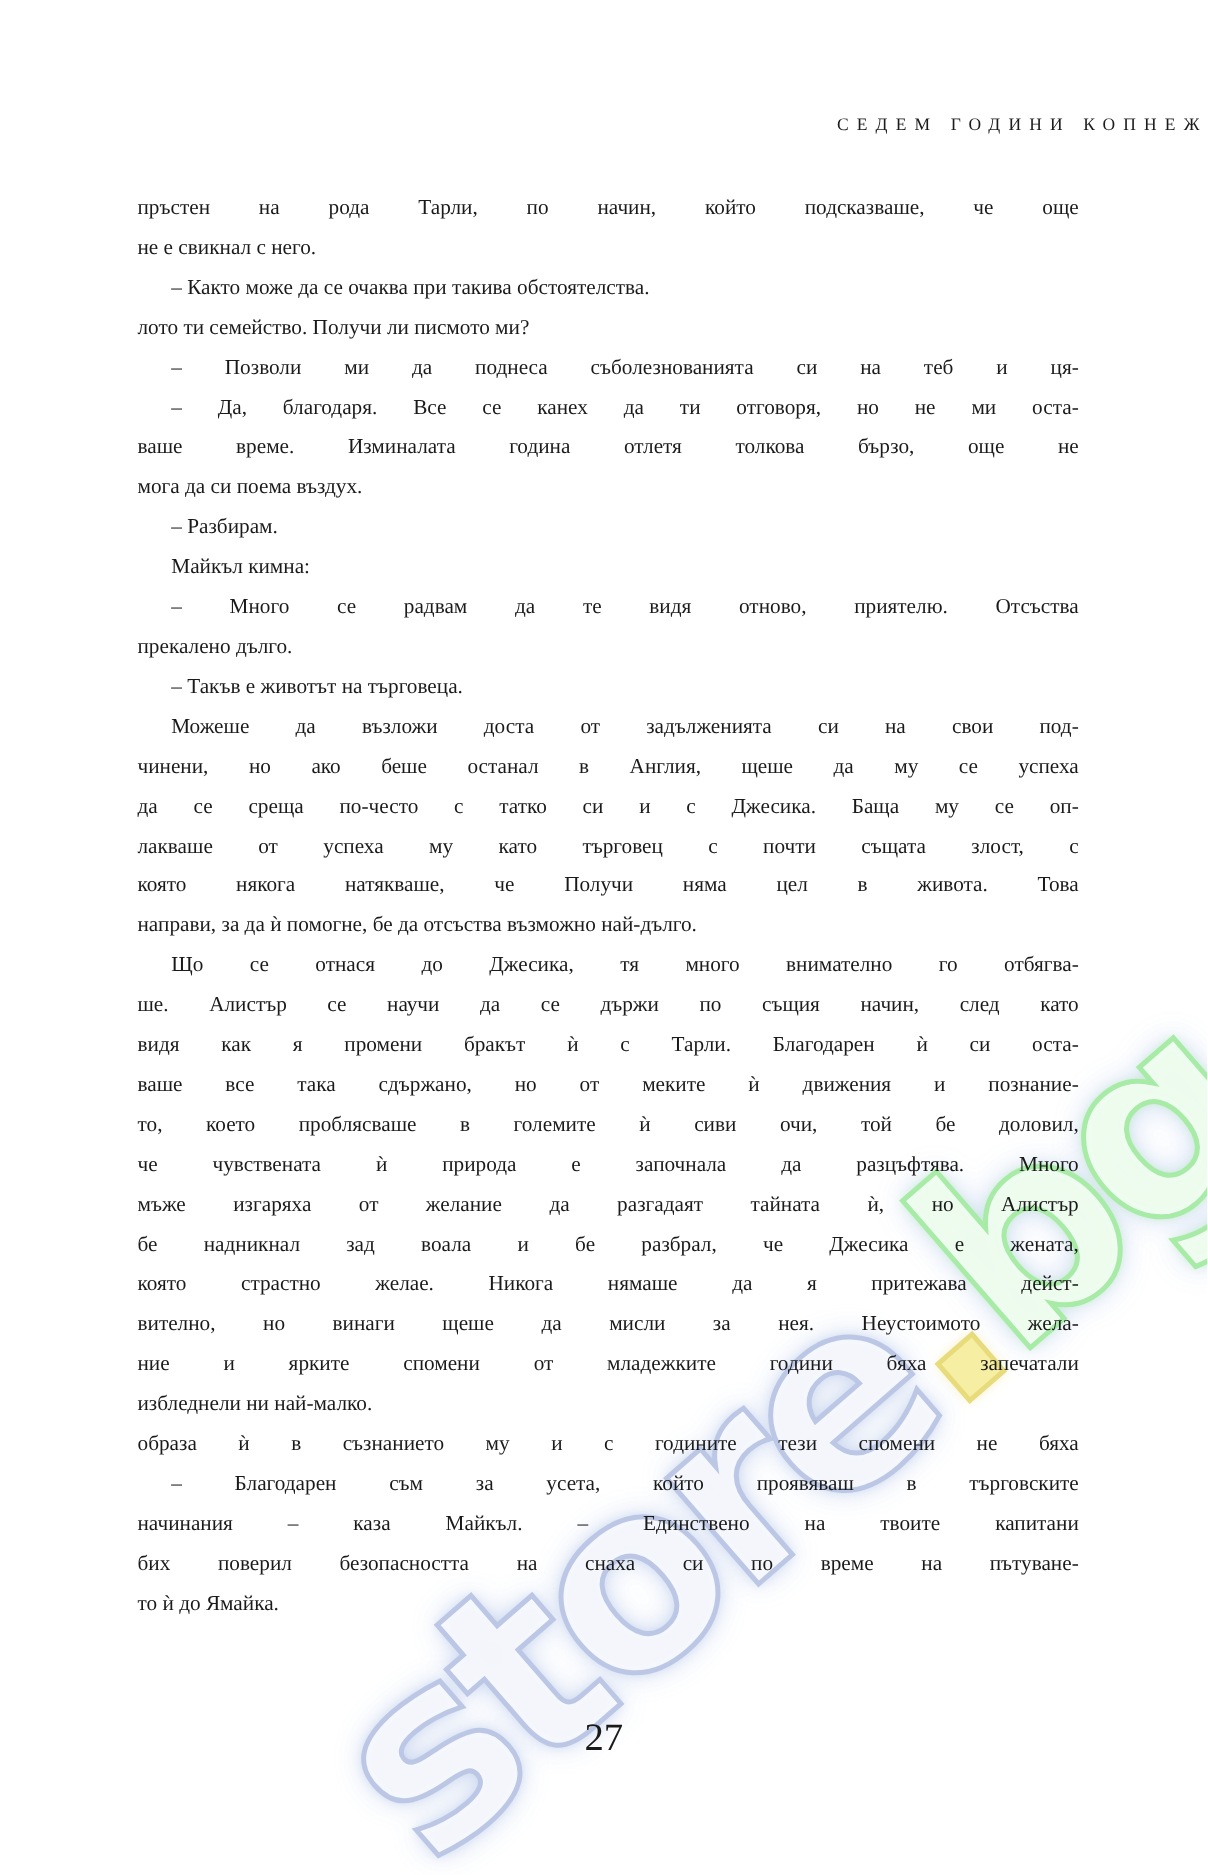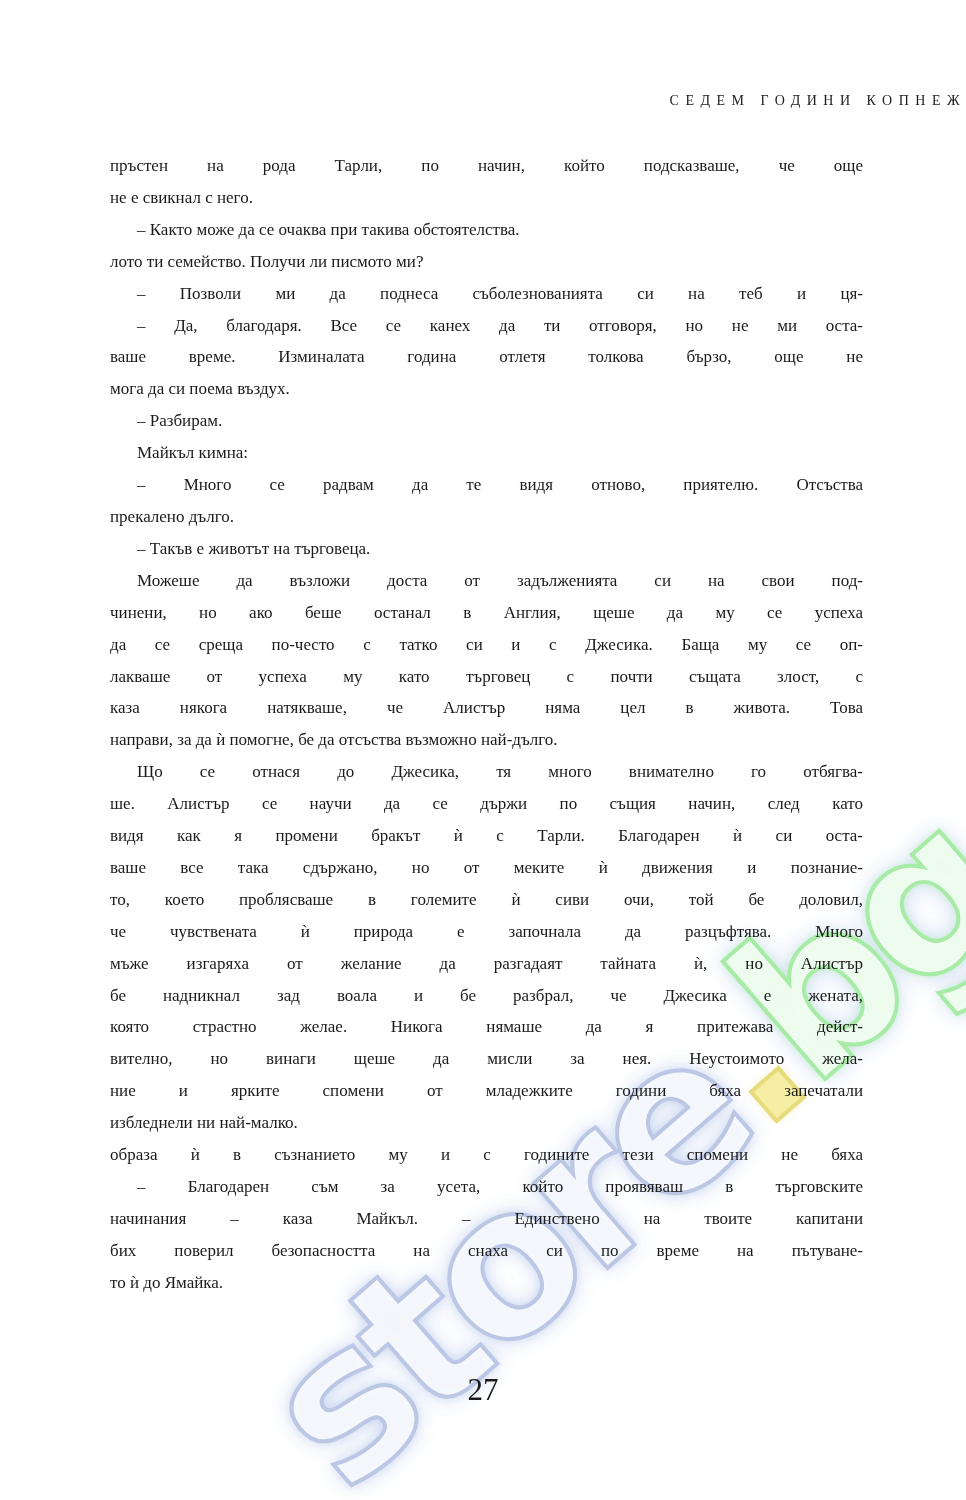--- a/index.html
+++ b/index.html
@@ -121,21 +121,21 @@
       <div class="line last">мога да си поема въздух.</div>
       <div class="line indent last">– Разбирам.</div>
       <div class="line indent last">Майкъл кимна:</div>
       <div class="line indent">– Много се радвам да те видя отново, приятелю. Отсъства</div>
       <div class="line last">прекалено дълго.</div>
       <div class="line indent last">– Такъв е животът на търговеца.</div>
       <div class="line indent">Можеше да възложи доста от задълженията си на свои под-</div>
       <div class="line">чинени, но ако беше останал в Англия, щеше да му се успеха</div>
       <div class="line">да се среща по-често с татко си и с Джесика. Баща му се оп-</div>
       <div class="line">лакваше от успеха му като търговец с почти същата злост, с</div>
-      <div class="line">каза някога натякваше, че Алистър няма цел в живота. Това</div>
+      <div class="line">която някога натякваше, че Получи няма цел в живота. Това</div>
       <div class="line last">направи, за да ѝ помогне, бе да отсъства възможно най-дълго.</div>
       <div class="line indent">Що се отнася до Джесика, тя много внимателно го отбягва-</div>
       <div class="line">ше. Алистър се научи да се държи по същия начин, след като</div>
       <div class="line">видя как я промени бракът ѝ с Тарли. Благодарен ѝ си оста-</div>
       <div class="line">ваше все така сдържано, но от меките ѝ движения и познание-</div>
       <div class="line">то, което проблясваше в големите ѝ сиви очи, той бе доловил,</div>
       <div class="line">че чувствената ѝ природа е започнала да разцъфтява. Много</div>
       <div class="line">мъже изгаряха от желание да разгадаят тайната ѝ, но Алистър</div>
       <div class="line">бе надникнал зад воала и бе разбрал, че Джесика е жената,</div>
       <div class="line">която страстно желае. Никога нямаше да я притежава дейст-</div>

